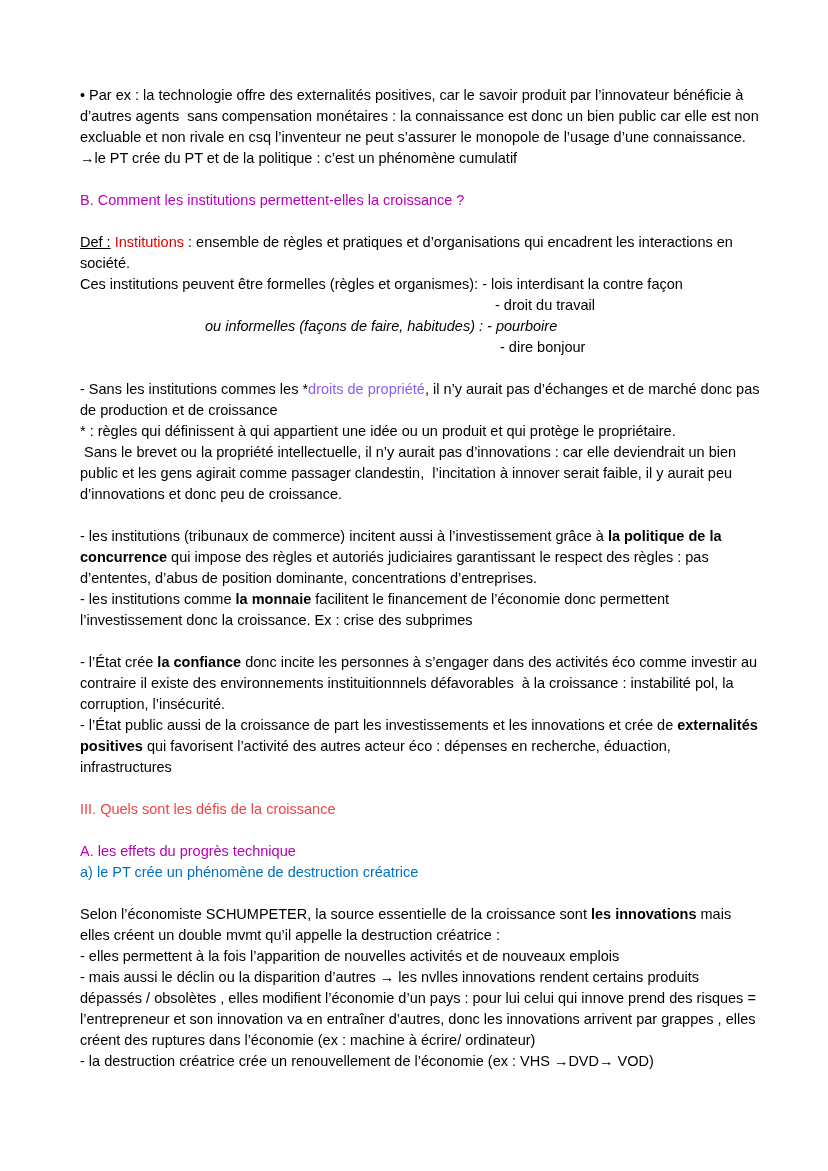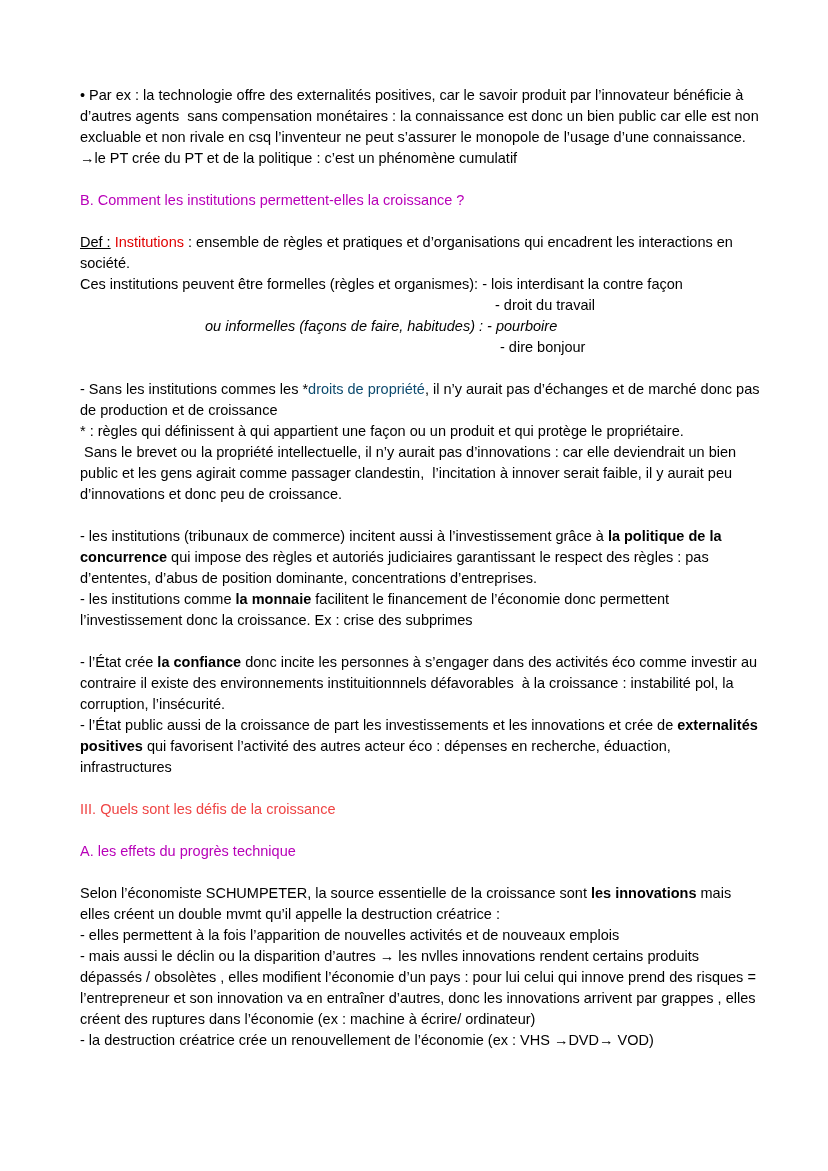--- a/index.html
+++ b/index.html
@@ -41,32 +41,33 @@
       <div class="para"><span class="run">→le PT crée du PT et de la politique : c’est un phénomène cumulatif</span></div>
       <div class="spacer"></div>
       <div class="para"><span class="run" style="color: rgb(184, 0, 184);">B. Comment les institutions permettent-elles la croissance ?</span></div>
       <div class="spacer"></div>
       <div class="para"><span class="run" style="text-decoration: underline;">Def :</span><span class="run"> </span><span class="run" style="color: rgb(224, 0, 0);">Institutions</span><span class="run"> : ensemble de règles et pratiques et d’organisations qui encadrent les interactions en société.</span></div>
       <div class="para"><span class="run">Ces institutions peuvent être formelles (règles et organismes): - lois interdisant la contre façon</span></div>
       <div class="para" style="padding-left: 415px;"><span class="run">- droit du travail</span></div>
       <div class="para" style="padding-left: 125px; font-style: italic;"><span class="run">ou informelles (façons de faire, habitudes) : - pourboire</span></div>
       <div class="para" style="padding-left: 420px;"><span class="run">- dire bonjour</span></div>
       <div class="spacer"></div>
-      <div class="para"><span class="run">- Sans les institutions commes les *</span><span class="run" style="color: #0c4a6e;">droits de propriété</span><span class="run">, il n’y aurait pas d’échanges et de marché donc pas de production et de croissance</span></div>
-      <div class="para"><span class="run">* : règles qui définissent à qui appartient une façon ou un produit et qui protège le propriétaire.</span></div>
+      <div class="para"><span class="run">- Sans les institutions commes les *</span><span class="run" style="color: #8b5cf6;">droits de propriété</span><span class="run">, il n’y aurait pas d’échanges et de marché donc pas de production et de croissance</span></div>
+      <div class="para"><span class="run">* : règles qui définissent à qui appartient une idée ou un produit et qui protège le propriétaire.</span></div>
       <div class="para"><span class="run"> Sans le brevet ou la propriété intellectuelle, il n’y aurait pas d’innovations : car elle deviendrait un bien public et les gens agirait comme passager clandestin,  l’incitation à innover serait faible, il y aurait peu d’innovations et donc peu de croissance.</span></div>
       <div class="spacer"></div>
       <div class="para"><span class="run">- les institutions (tribunaux de commerce) incitent aussi à l’investissement grâce à </span><span class="run" style="font-weight: bold;">la politique de la concurrence</span><span class="run"> qui impose des règles et autoriés judiciaires garantissant le respect des règles : pas d’ententes, d’abus de position dominante, concentrations d’entreprises.</span></div>
       <div class="para"><span class="run">- les institutions comme </span><span class="run" style="font-weight: bold;">la monnaie</span><span class="run"> facilitent le financement de l’économie donc permettent l’investissement donc la croissance. Ex : crise des subprimes</span></div>
       <div class="spacer"></div>
       <div class="para"><span class="run">- l’État crée </span><span class="run" style="font-weight: bold;">la confiance</span><span class="run"> donc incite les personnes à s’engager dans des activités éco comme investir au contraire il existe des environnements instituitionnnels défavorables  à la croissance : instabilité pol, la corruption, l’insécurité.</span></div>
       <div class="para"><span class="run">- l’État public aussi de la croissance de part les investissements et les innovations et crée de </span><span class="run" style="font-weight: bold;">externalités positives</span><span class="run"> qui favorisent l’activité des autres acteur éco : dépenses en recherche, éduaction, infrastructures</span></div>
       <div class="spacer"></div>
       <div class="para"><span class="run" style="color: #ef4444;">III. Quels sont les défis de la croissance</span></div>
       <div class="spacer"></div>
       <div class="para"><span class="run" style="color: rgb(184, 0, 184);">A. les effets du progrès technique</span></div>
+      <div class="para"><span class="run" style="color: rgb(0, 112, 192);">a) le PT crée un phénomène de destruction créatrice</span></div>
       <div class="spacer"></div>
       <div class="para"><span class="run">Selon l’économiste SCHUMPETER, la source essentielle de la croissance sont </span><span class="run" style="font-weight: bold;">les innovations</span><span class="run"> mais elles créent un double mvmt qu’il appelle la destruction créatrice :</span></div>
       <div class="para"><span class="run">- elles permettent à la fois l’apparition de nouvelles activités et de nouveaux emplois</span></div>
       <div class="para"><span class="run">- mais aussi le déclin ou la disparition d’autres → les nvlles innovations rendent certains produits dépassés / obsolètes , elles modifient l’économie d’un pays : pour lui celui qui innove prend des risques = l’entrepreneur et son innovation va en entraîner d’autres, donc les innovations arrivent par grappes , elles créent des ruptures dans l’économie (ex : machine à écrire/ ordinateur)</span></div>
       <div class="para"><span class="run">- la destruction créatrice crée un renouvellement de l’économie (ex : VHS →DVD→ VOD)</span></div>
     </div>
 </div>
 
 </body></html>

